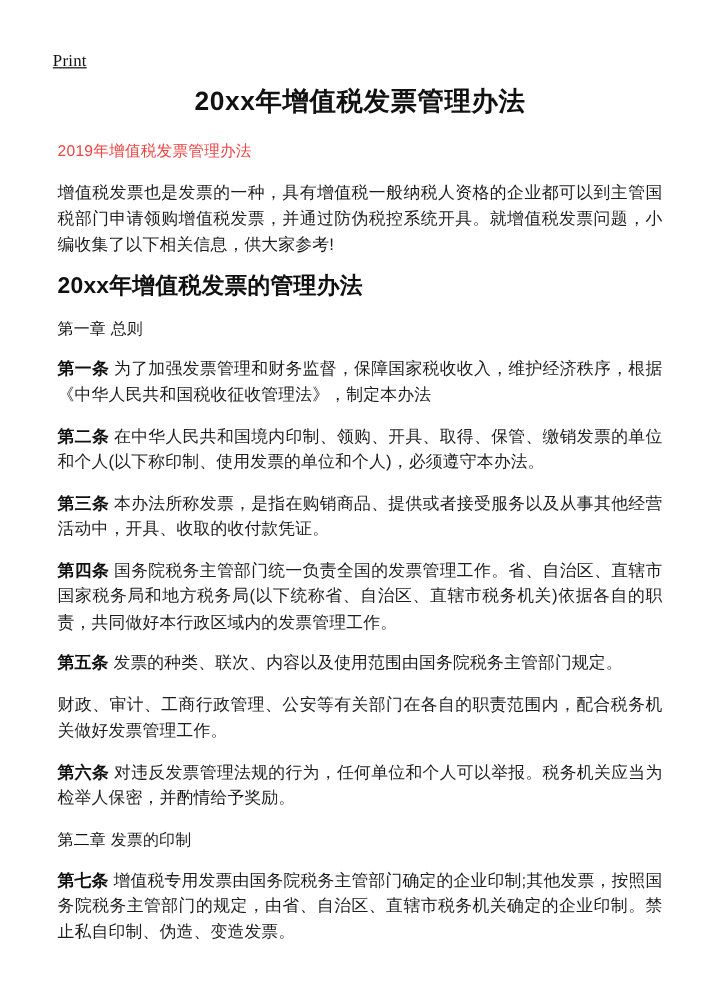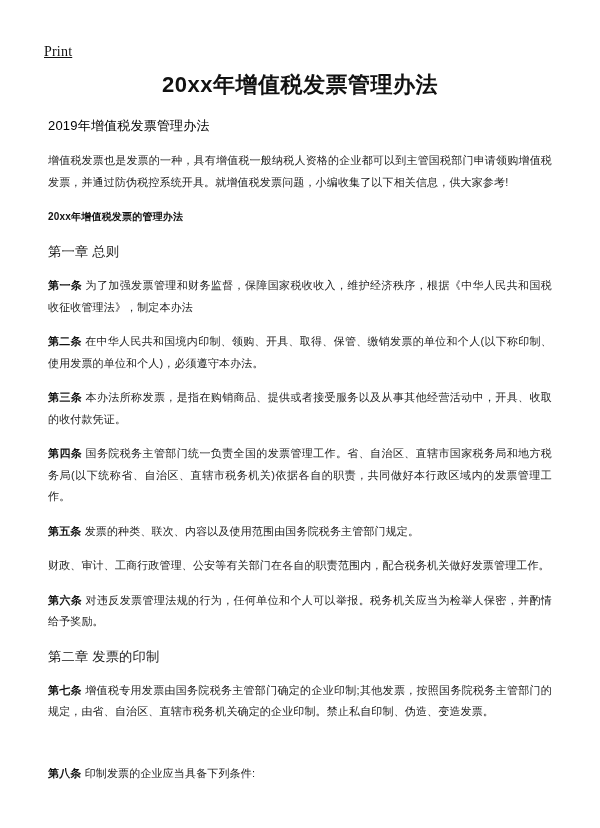--- a/index.html
+++ b/index.html
@@ -45,39 +45,39 @@
     font-weight: bold;
     text-align: center;
     color: #111111;
     line-height: 26px;
     margin: 0 0 18px 0;
     letter-spacing: 0.5px;
   }
   .subtitle {
     font-size: 13px;
     line-height: 20px;
-    color: #000000;
+    color: #ef4444;
     margin: 0 0 14px 0;
     letter-spacing: 0.2px;
   }
   .para {
-    font-size: 11px;
+    font-size: 14px;
     line-height: 21.5px;
     color: #1d1d1d;
     margin: 0 0 13px 0;
     text-align: justify;
     letter-spacing: 0.15px;
     word-break: break-all;
   }
   .para:last-child {
     margin-bottom: 0;
     margin-top: 40px;
   }
   .section-heading {
-    font-size: 10px;
+    font-size: 19px;
     line-height: 21px;
     font-weight: bold;
     color: #111111;
     margin: 0 0 14px 0;
     letter-spacing: 0.2px;
   }
   .chapter {
     font-size: 13.3px;
     line-height: 21px;
     color: #1d1d1d;

